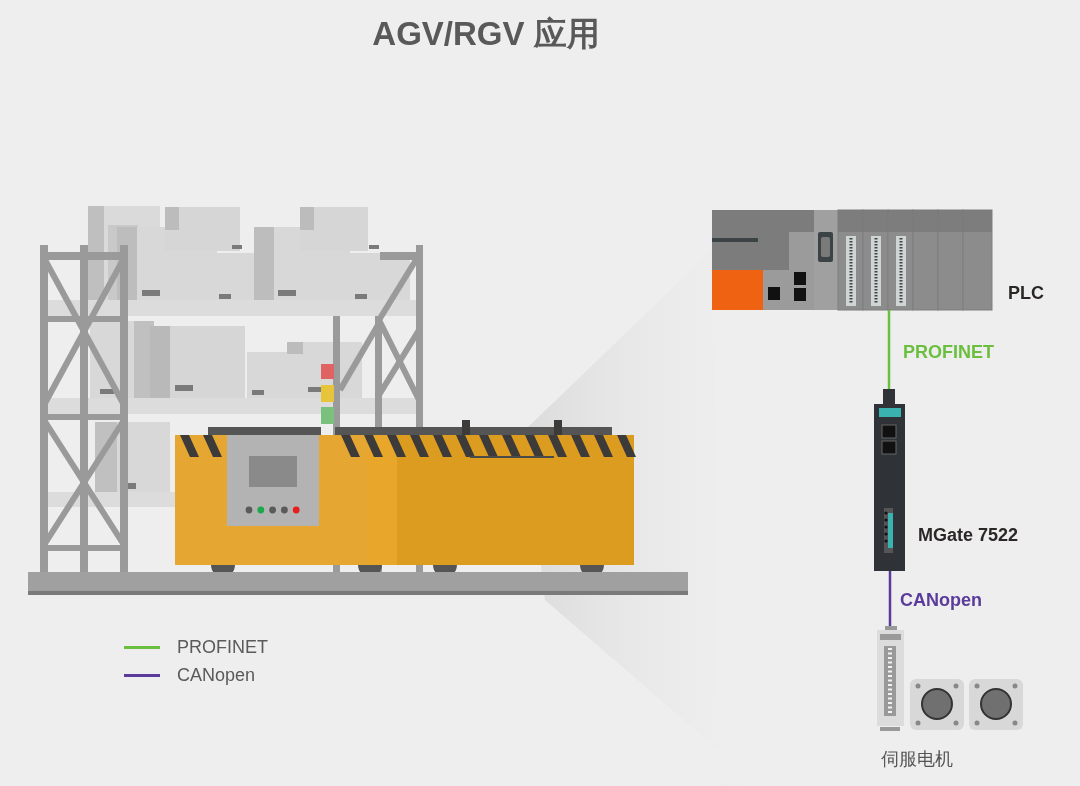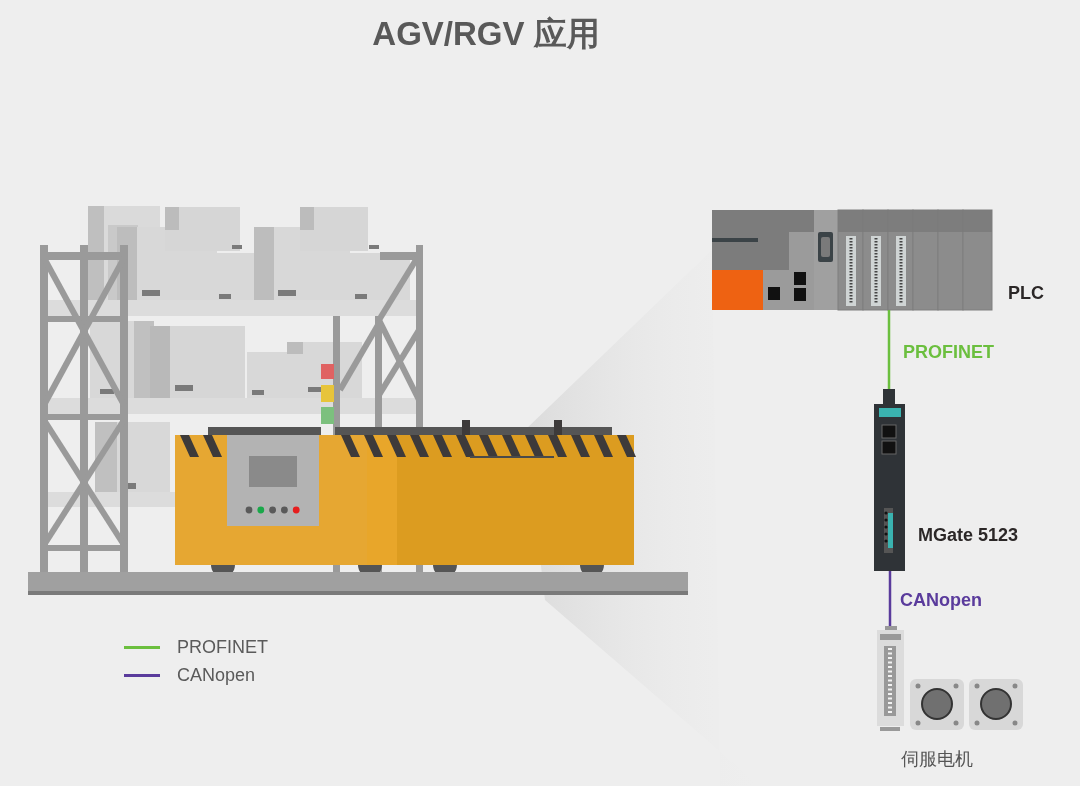--- a/index.html
+++ b/index.html
@@ -13,21 +13,21 @@
   .title {
     position: absolute; left: 0; top: 12px; width: 972px; text-align: center;
     font-size: 33px; font-weight: bold; color: #595959;
     font-family: "Liberation Sans", "DejaVu Sans", sans-serif;
   }
   .lbl { position: absolute; font-weight: bold; font-family: "Liberation Sans", "DejaVu Sans", sans-serif; white-space: nowrap; }
   .lbl-plc { left: 1008px; top: 283px; font-size: 18px; color: #2b2727; text-align: center; }
   .lbl-profinet { left: 903px; top: 342px; font-size: 18px; color: #6bbf3e; }
   .lbl-mgate { left: 918px; top: 525px; font-size: 18px; color: #2b2727; }
   .lbl-canopen { left: 900px; top: 590px; font-size: 18px; color: #5a3b9c; }
-  .lbl-servo { left: 881px; top: 747px; font-size: 18px; color: #555; font-weight: normal; font-family: "DejaVu Sans", sans-serif; margin-left: 20px; }
+  .lbl-servo { left: 881px; top: 747px; font-size: 18px; color: #555; font-weight: normal; font-family: "DejaVu Sans", sans-serif; }
   .legend { position: absolute; left: 124px; top: 633px; }
   .legend-item { display: flex; align-items: center; height: 28px; }
   .legend-line { width: 36px; height: 3px; margin-right: 17px; }
   .legend-text { font-size: 18px; color: #5a5a5a; }
 </style>
 </head>
 <body>
 
 <div id="stage">
 <svg width="1080" height="786" viewBox="0 0 1080 786" xmlns="http://www.w3.org/2000/svg">
@@ -242,21 +242,21 @@
         <circle cx="1015" cy="723" r="2.5" fill="#888"></circle>
     <circle cx="996" cy="704" r="15" fill="#707070" stroke="#333" stroke-width="2"></circle>
   </g>
 </svg>
 </div>
 
 <div class="title">AGV/RGV 应用</div>
 
 <div class="lbl lbl-plc">PLC</div>
 <div class="lbl lbl-profinet">PROFINET</div>
-<div class="lbl lbl-mgate">MGate 5123</div>
+<div class="lbl lbl-mgate">MGate 7522</div>
 <div class="lbl lbl-canopen">CANopen</div>
 <div class="lbl lbl-servo">伺服电机</div>
 
 <div class="legend">
   <div class="legend-item">
     <span class="legend-line" id="lg0" style="background: rgb(107, 191, 62);"></span>
     <span class="legend-text">PROFINET</span>
   </div>
   <div class="legend-item">
     <span class="legend-line" id="lg1" style="background: rgb(90, 59, 156);"></span>

